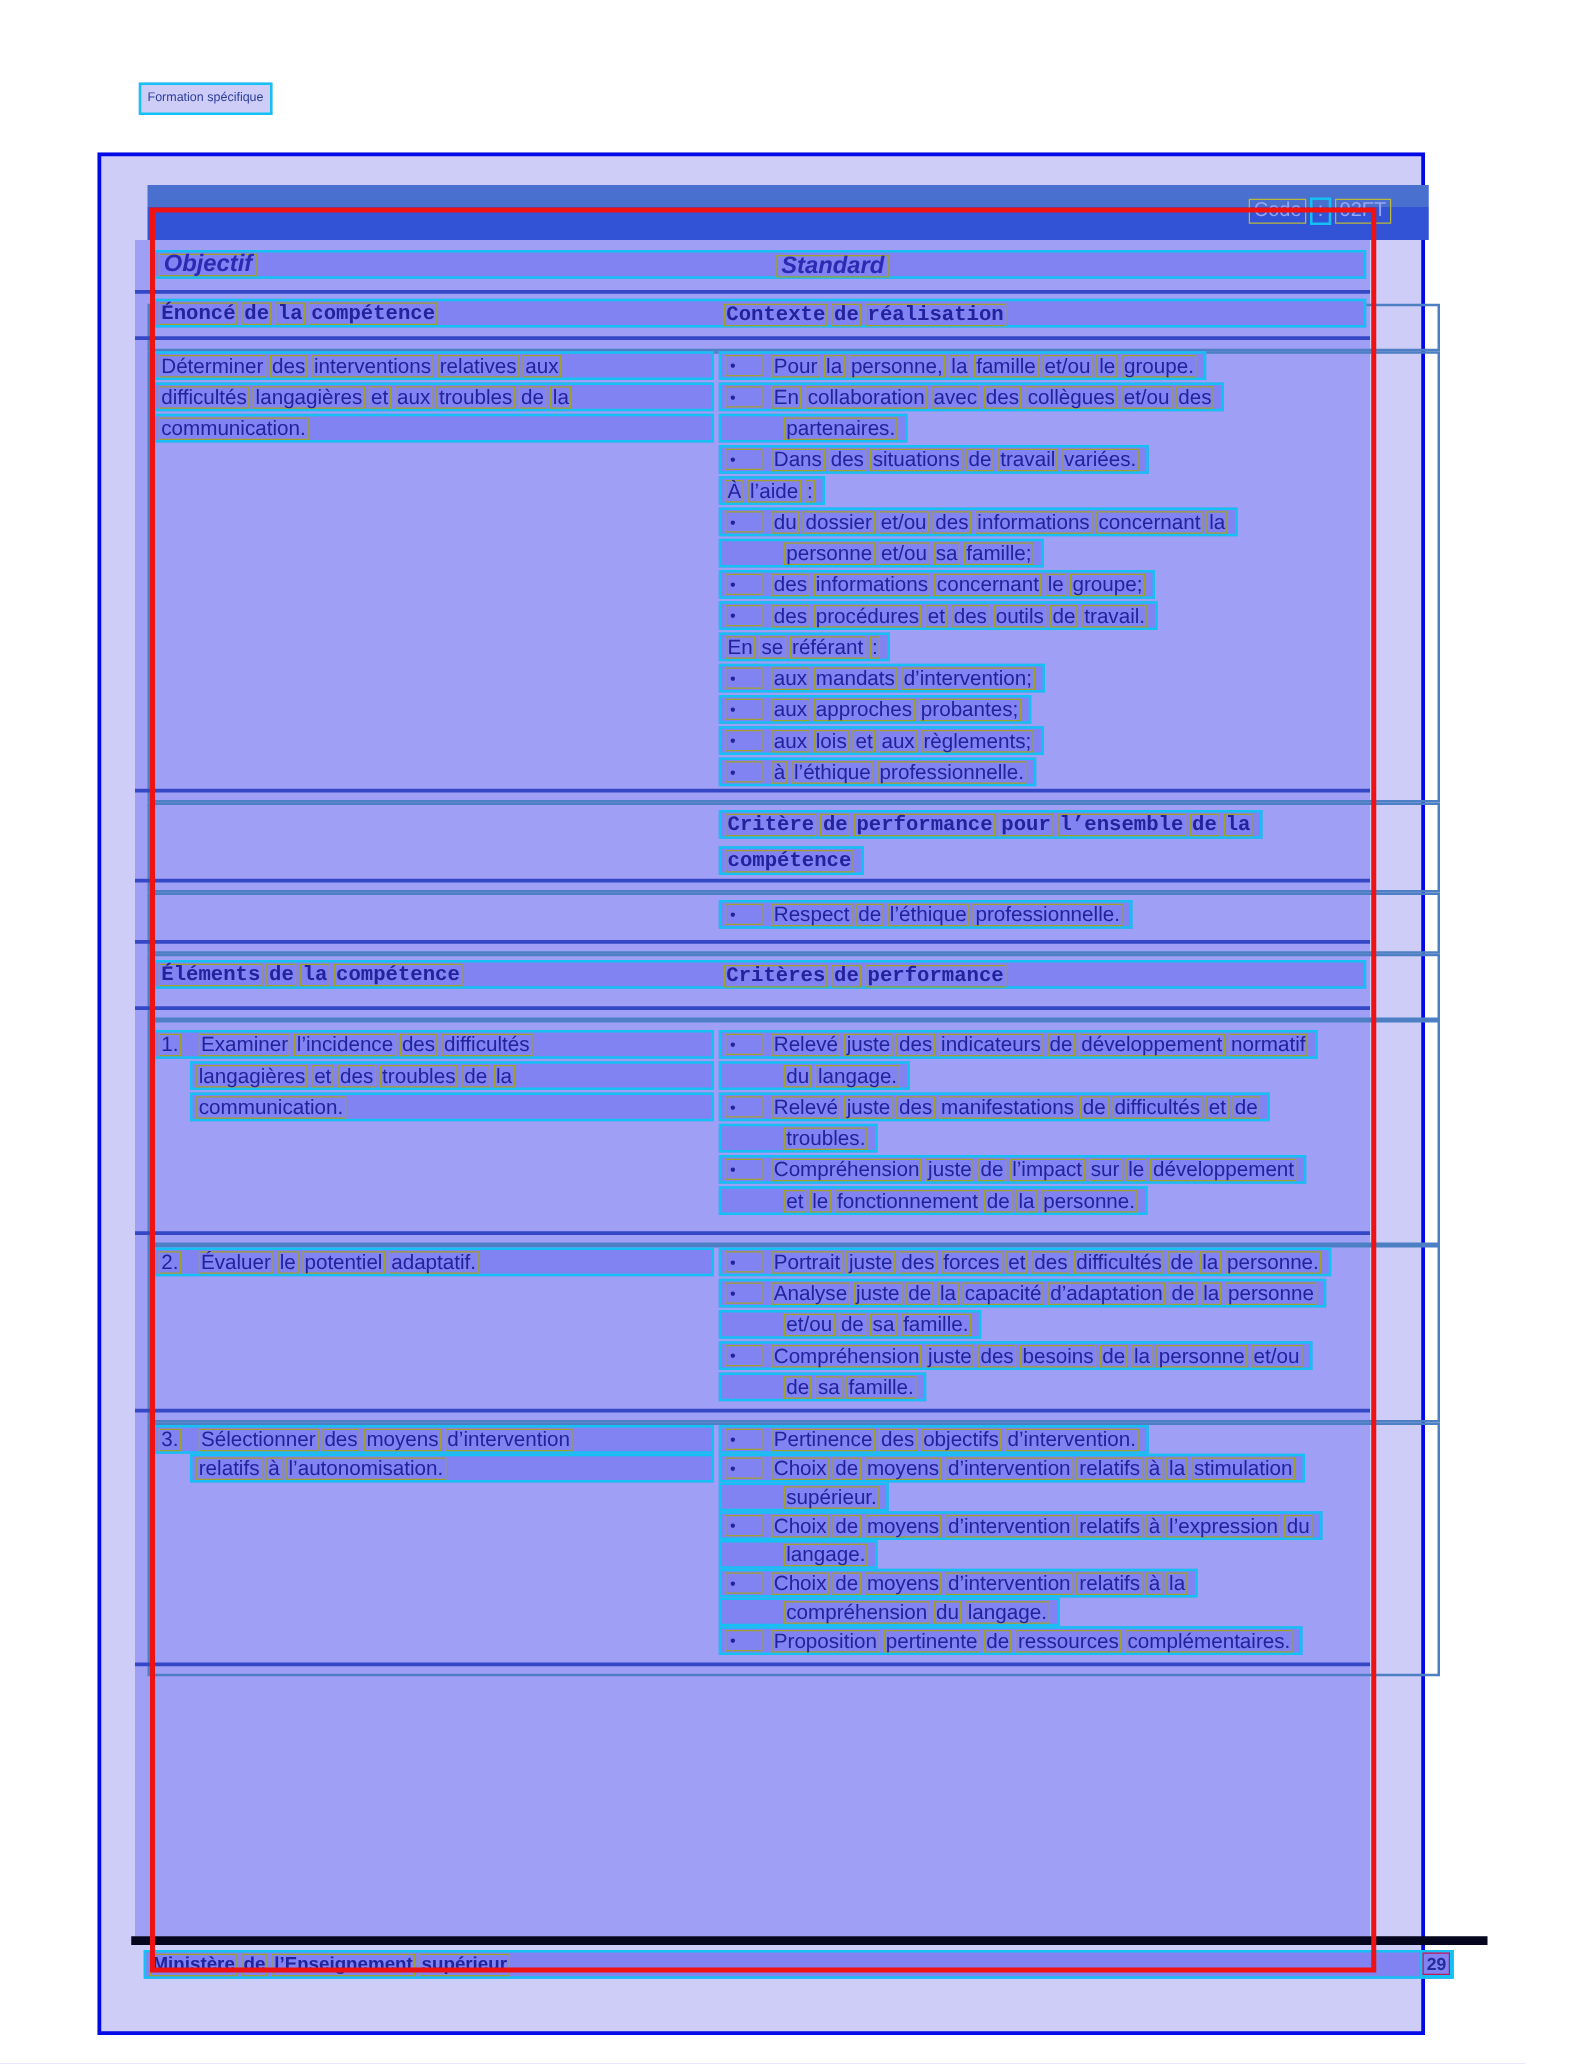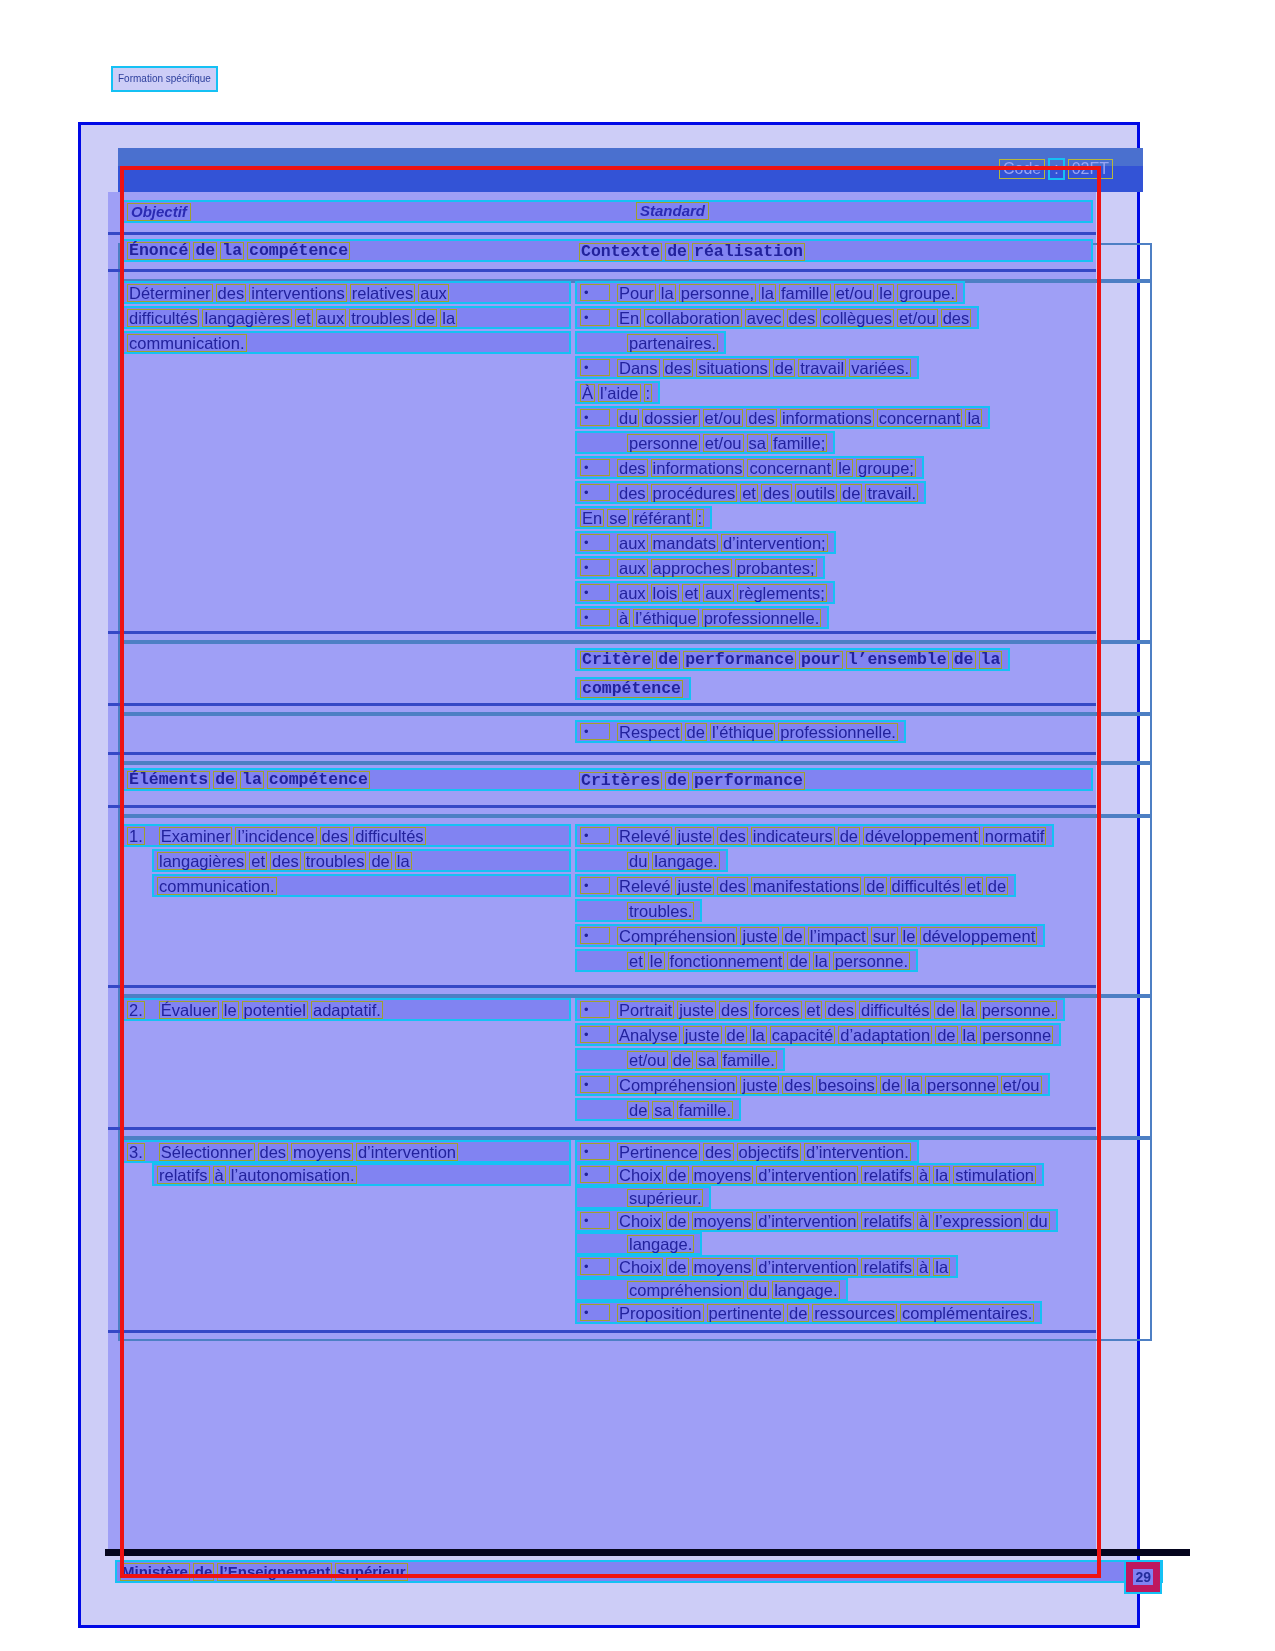--- a/index.html
+++ b/index.html
@@ -56,40 +56,40 @@
   .ind::before{content:"";display:inline-block;width:40px;height:17px;margin-right:7px;}
   .bold{font-weight:bold;font-family:Liberation Mono, monospace;}
   .num .w:first-child{margin-right:14px;}
   .ind2{margin-left:30px;}
   
   .cellL{position:absolute;left:122px;z-index:4;}
   .cellR{position:absolute;left:575px;z-index:4;}
   .fullrow{position:absolute;left:122px;z-index:4;}
   .fullrow .line{width:971px;}
   .col2{position:absolute;left:455px;top:1px;}
-  .col2a{position:absolute;left:512px;top:0px;}
+  .col2a{position:absolute;left:497px;top:0px;}
   .lw .line{width:449px;}
   .lw .line.ind2{width:419px;}
-  .titleline{font-size:15px;font-style:italic;font-weight:bold;color:#2a2ab2;align-items:center;}
+  .titleline{font-size:19px;font-style:italic;font-weight:bold;color:#2a2ab2;align-items:center;}
   .titleline .w{padding:0 3px;}
   .gap6 .line{margin-bottom:6px;}
   .gap0 .line{margin-bottom:0px;}
   
   .redbox{
     position:absolute;left:120px;top:166px;width:981px;height:1412px;
     box-sizing:border-box;border:4px solid #ee1212;z-index:6;pointer-events:none;
   }
   
   .blackline{position:absolute;left:105px;top:1549px;width:1085px;height:7px;background:#05051e;z-index:5;}
   .footrow{
     position:absolute;left:115px;top:1560px;width:1025px;z-index:5;
   }
   .footrow .line{width:1048px;font-size:15px;height:23px;font-weight:bold;}
   .pagenum{
-    position:absolute;right:1px;top:0px;border:7px solid #be185d;
+    position:absolute;right:1px;top:0px;border:1px solid #be185d;
     box-shadow:0 0 0 2px #15c1f4;padding:0 2px;font-size:14px;color:#232d9c;background:#8183f2;
   }
 </style>
 </head>
 <body>
 
 <div class="formation">Formation spécifique</div>
 
 <div class="page"></div>
 <div class="content"></div>

